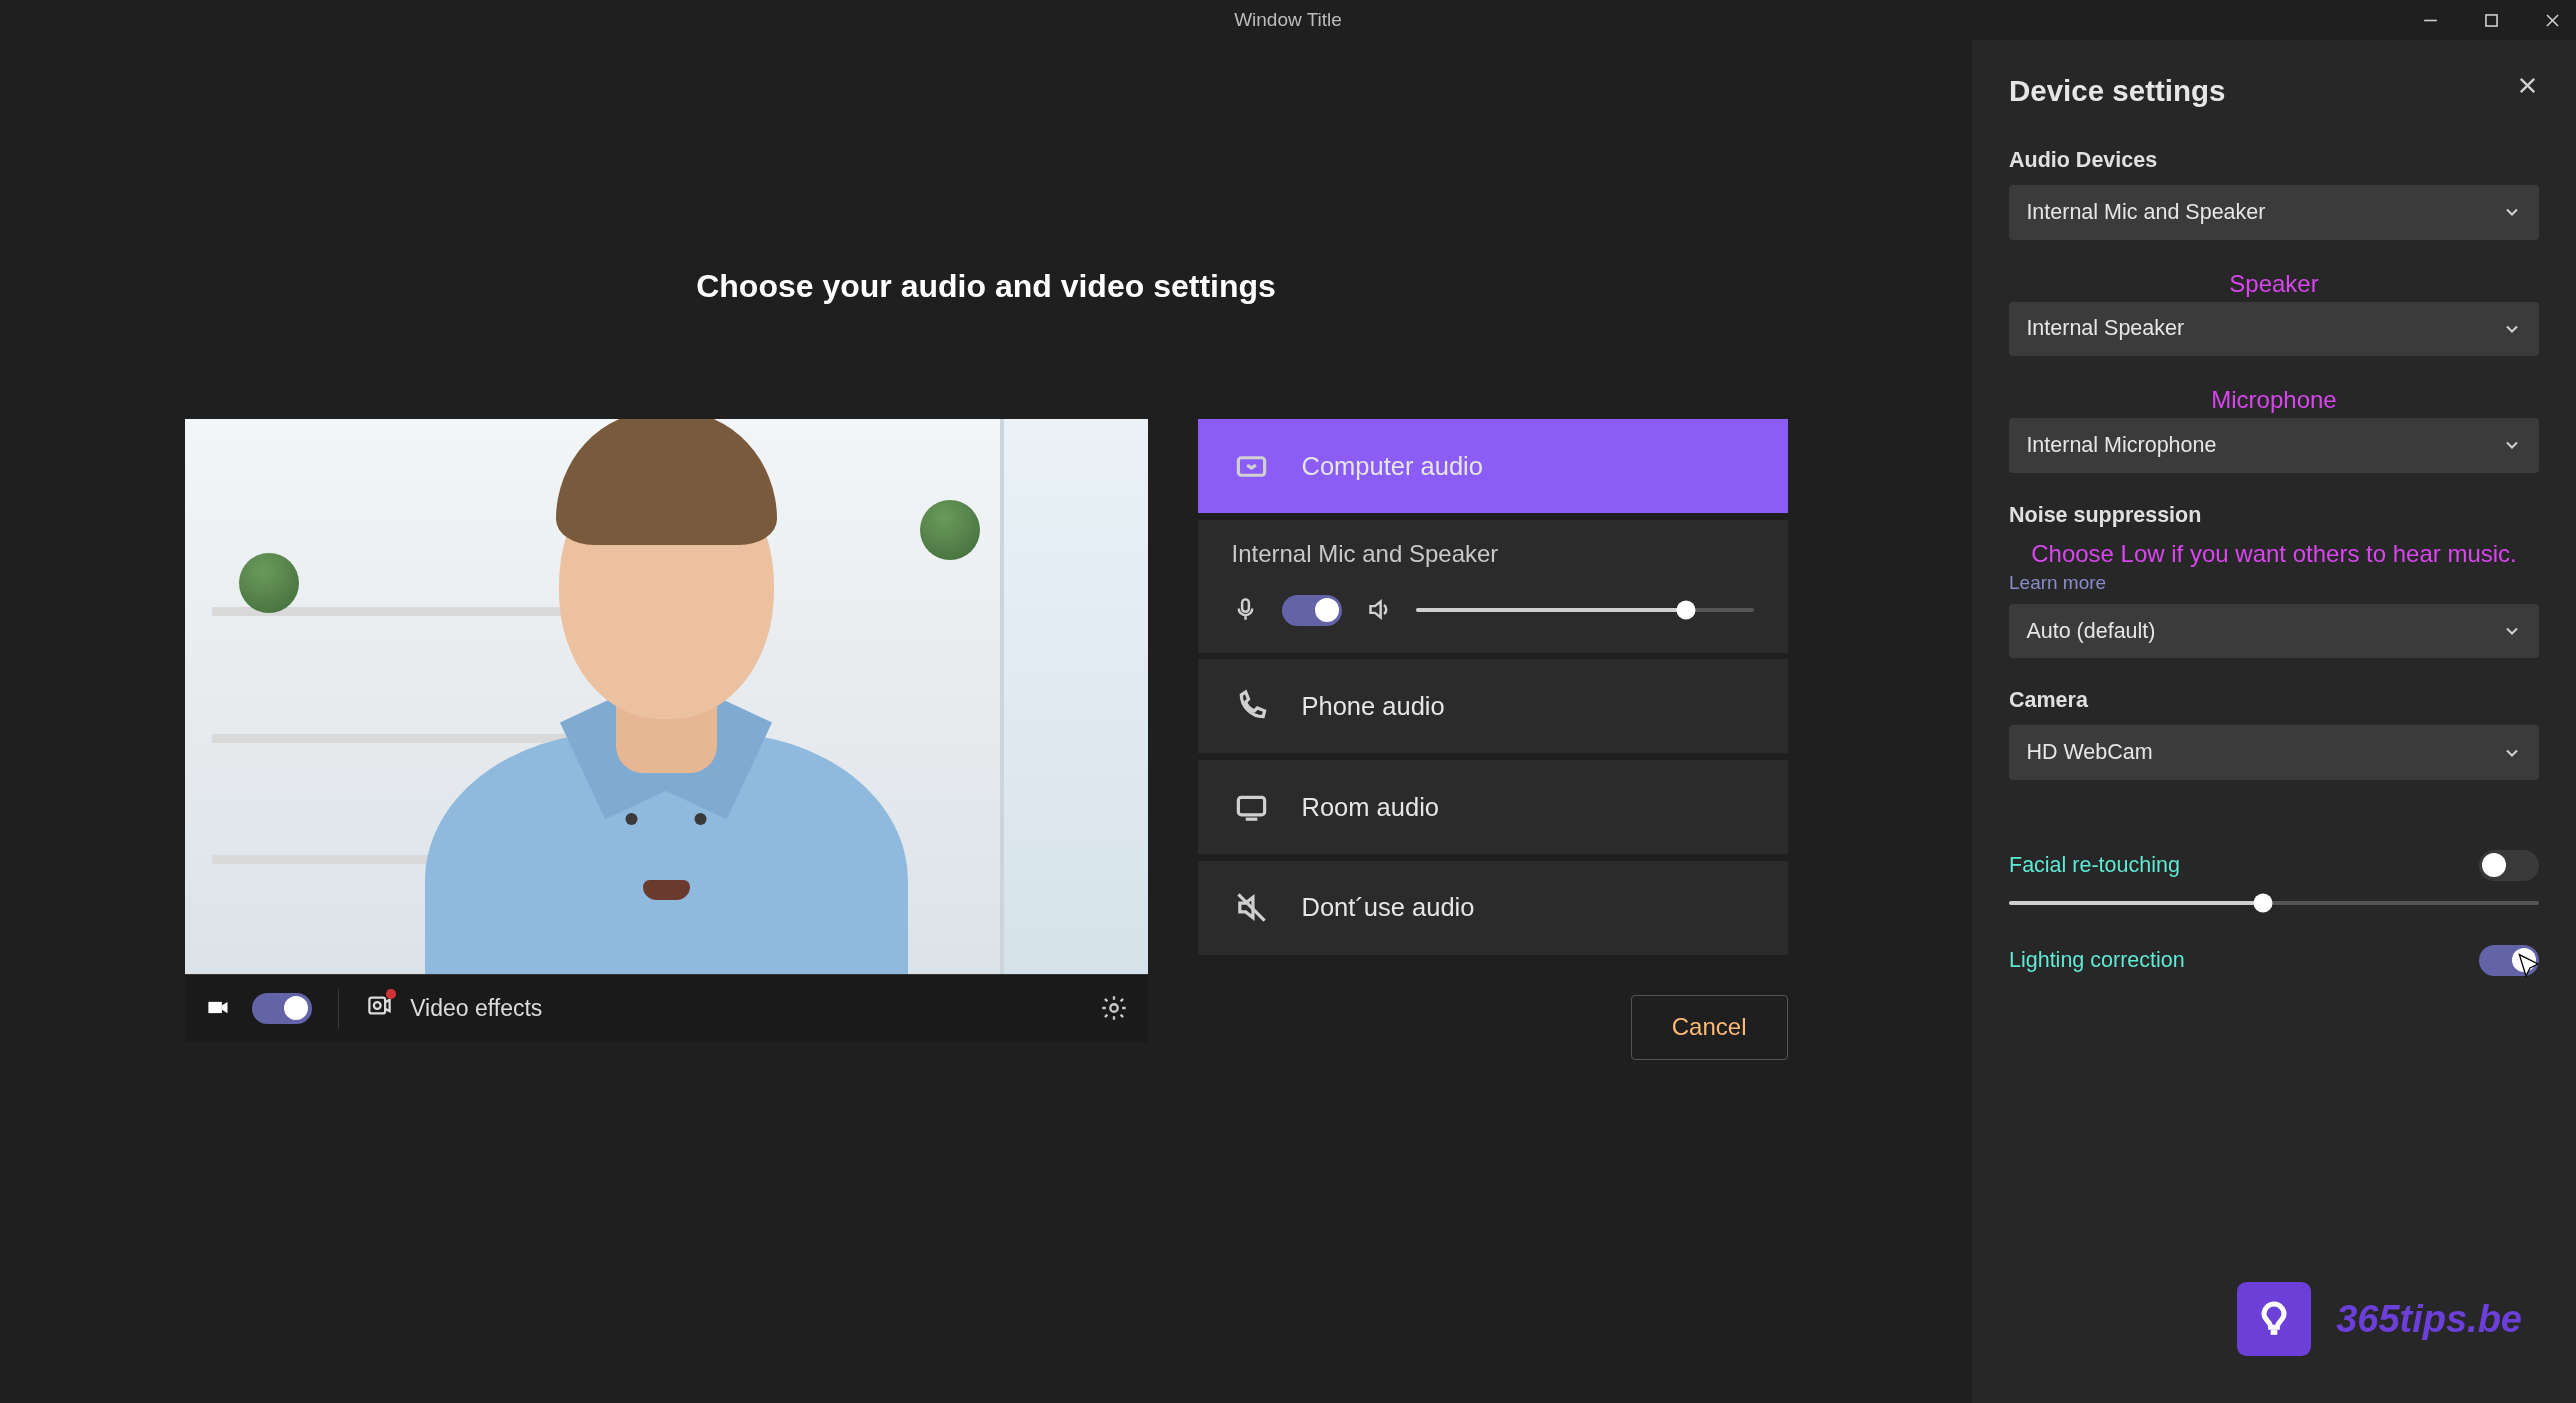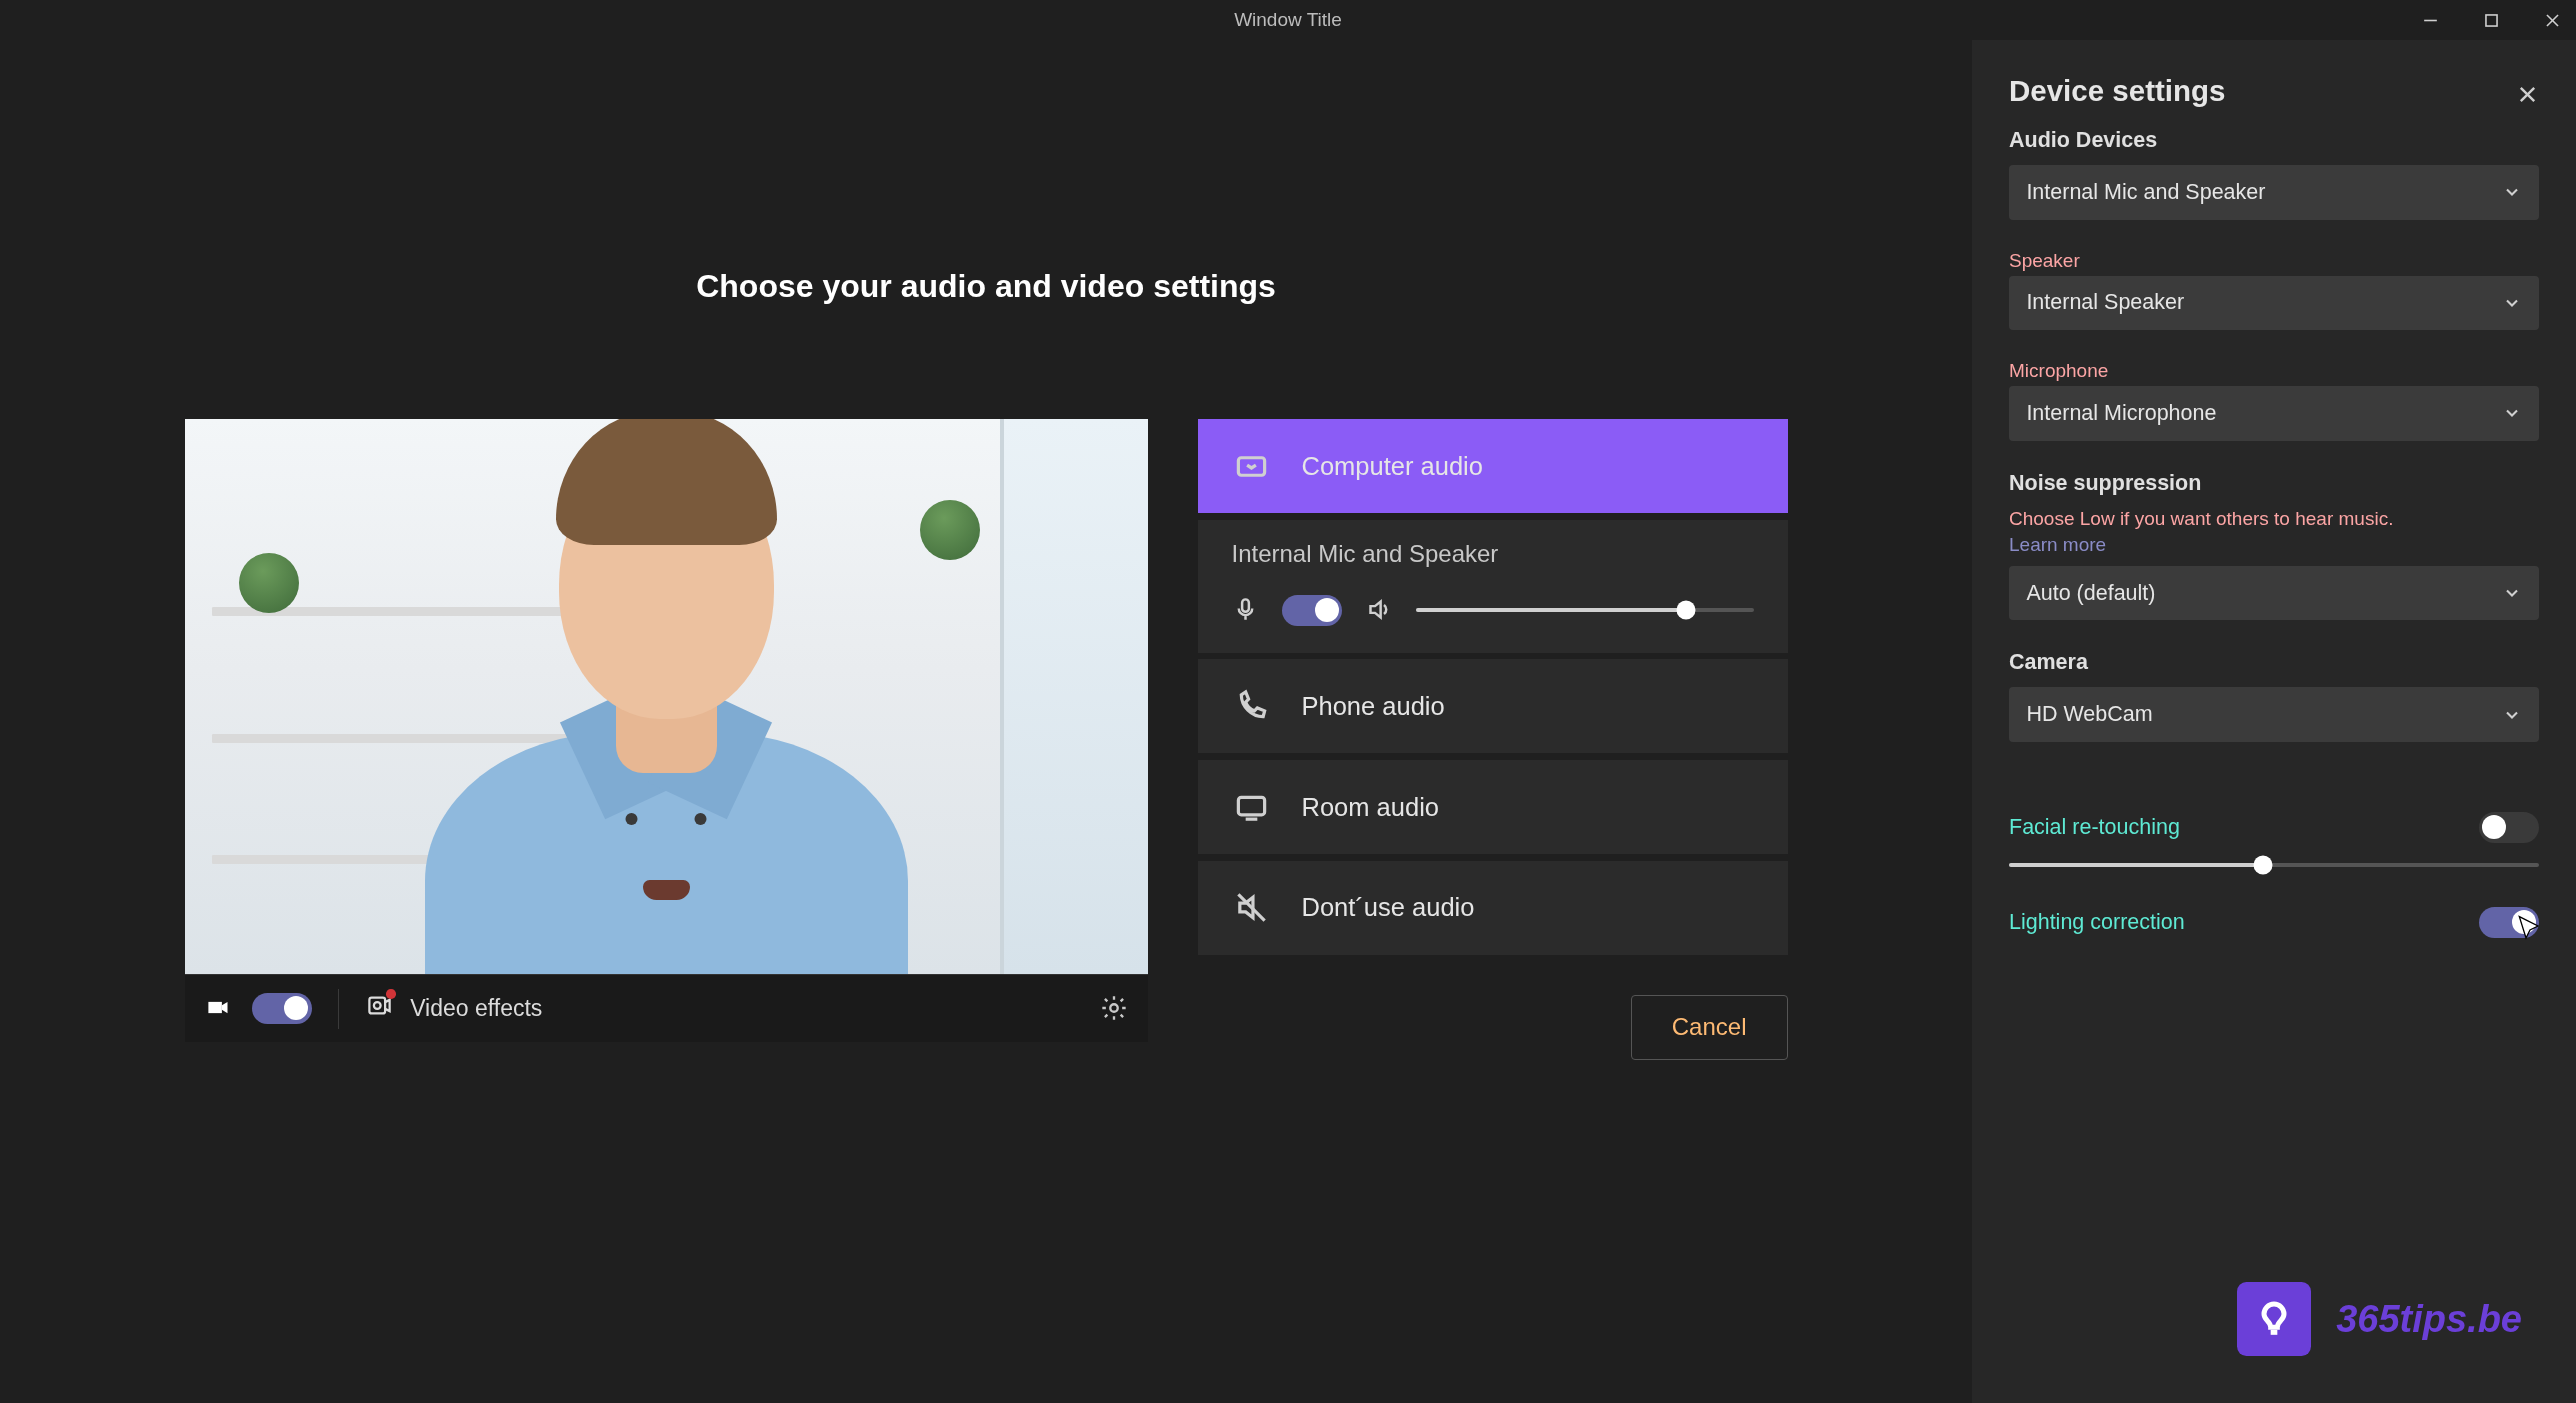--- a/index.html
+++ b/index.html
@@ -100,26 +100,26 @@
   .vol-track { position:absolute; inset:0; background:#555; border-radius:2px;}
   .vol-fill { position:absolute; left:0; top:0; height:100%; background:#d0d0d0; border-radius:2px; width:80%; }
   .vol-thumb { position:absolute; top:50%; transform:translate(-50%,-50%); width:19px; height:19px; background:#fff; border-radius:50%; left:80%; }
   .btn-row { display:flex; justify-content:flex-end; margin-top:40px; }
   .cancel-btn { padding:17.4px 40px; border:1.3px solid #555; color:#fdba74; font-size:24px; background:transparent; border-radius:4px; }
   
   .side {
     width:604px; background:#272727; padding:34px 37px; color:#e6e6e6; position:relative;
     overflow:hidden;
   }
-  .side-header { display:flex; align-items:flex-end; justify-content:space-between; margin-bottom:20px;gap:8px;}
+  .side-header { display:flex; align-items:flex-start; justify-content:space-between; margin-bottom:40px;gap:8px;}
   .side-header h3 { font-size:29.5px; font-weight:700; }
   .side-header .close svg{ width:23px; height:23px; stroke:#d0d0d0; stroke-width:2.5; fill:none;}
   .field { margin-bottom:30px; }
   .field-label { font-size:21.5px; font-weight:600; color:#e0e0e0; margin-bottom:12px; }
-  .field-sub { font-size:19px; color:#fca5a5; margin-bottom:4px; }
+  .field-sub { font-size:24px; color:#d946ef; margin-bottom:4px;text-align:center; }
   .select {
     background:#3b3b3b; padding:14.8px 17.4px; border-radius:4px;
     display:flex; align-items:center; justify-content:space-between; font-size:21.5px; color:#e6e6e6;
   }
   .select svg { width:20px; height:20px; stroke:#d0d0d0; fill:none; stroke-width:2.5;}
   .link { color:#8a8cc7; font-size:19px; }
   .row-toggle { display:flex; align-items:center; justify-content:space-between; margin-bottom:20px; }
   .row-toggle span { font-size:21.5px; color:#5eead4; }
   .slim-slider { position:relative; height:4px; margin-bottom:40px; }
   .slim-track { position:absolute; inset:0; background:#555; border-radius:2px;}

